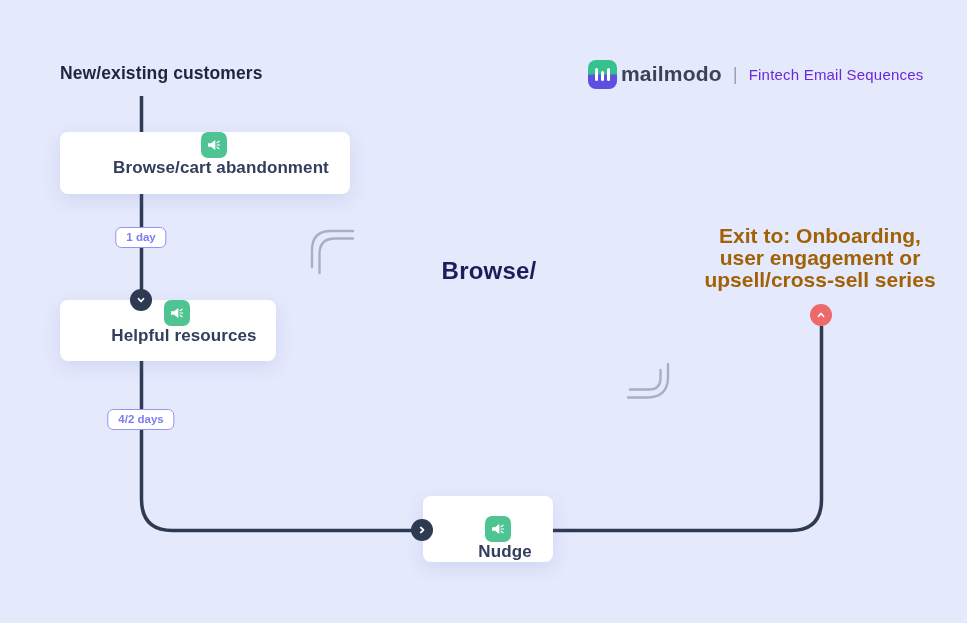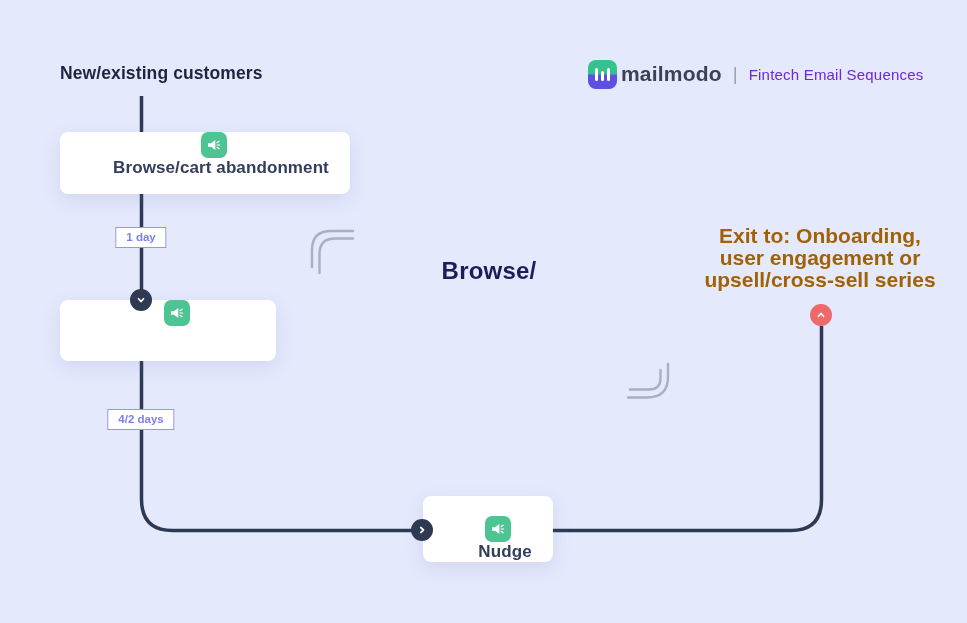--- a/index.html
+++ b/index.html
@@ -53,21 +53,21 @@
   .card-nudge  { left: 423px; top: 496px; width: 130px; height: 66px; padding-left: 20px; justify-content: flex-end; }
   .node-icon {
     width: 26px; height: 26px; border-radius: 7px; background: #4ec492;
     display: flex; align-items: center; justify-content: center; flex: 0 0 auto;
   }
   .card-label { margin-left: 14px; font-size: 17px; font-weight: 700; color: #333d5c; letter-spacing: .1px; }
 
   
   .delay-badge {
     position: absolute; z-index: 3; transform: translateX(-50%);
-    background: #fff; border: 1.6px solid #9494f2; border-radius: 0;
+    background: #fff; border: 1.6px solid #9494f2; border-radius: 6px;
     color: #7d7df0; font-size: 11.5px; font-weight: 700;
     padding: 3px 10px 4px; white-space: nowrap;
   }
   .delay-1 { left: 141px; top: 227px; }
   .delay-2 { left: 141px; top: 409px; }
 
   
   .node-circle {
     position: absolute; z-index: 4; width: 22px; height: 22px; border-radius: 50%;
     background: #2d3a52; display: flex; align-items: center; justify-content: center;
@@ -137,20 +137,21 @@
     </svg>
   </div>
 
   <div class="card card-helpful">
     <span class="node-icon">
       <svg width="16" height="16" viewBox="0 0 24 24">
         <path d="M3 9.5h4.5L14 4.5v15l-6.5-5H3z" fill="#fff"></path>
         <path d="M16.5 8.5l3.2-2.2M16.5 12h4M16.5 15.5l3.2 2.2" stroke="#fff" stroke-width="1.7" stroke-linecap="round" fill="none"></path>
       </svg>
     </span>
+    <span class="card-label">Helpful resources</span>
   </div>
 
   <div class="delay-badge delay-2">4/2 days</div>
 
   <div class="node-circle circle-right">
     <svg width="12" height="12" viewBox="0 0 24 24">
       <polyline points="9.5,7 15,12 9.5,17" fill="none" stroke="#fff" stroke-width="3.4" stroke-linecap="round" stroke-linejoin="round"></polyline>
     </svg>
   </div>
 

